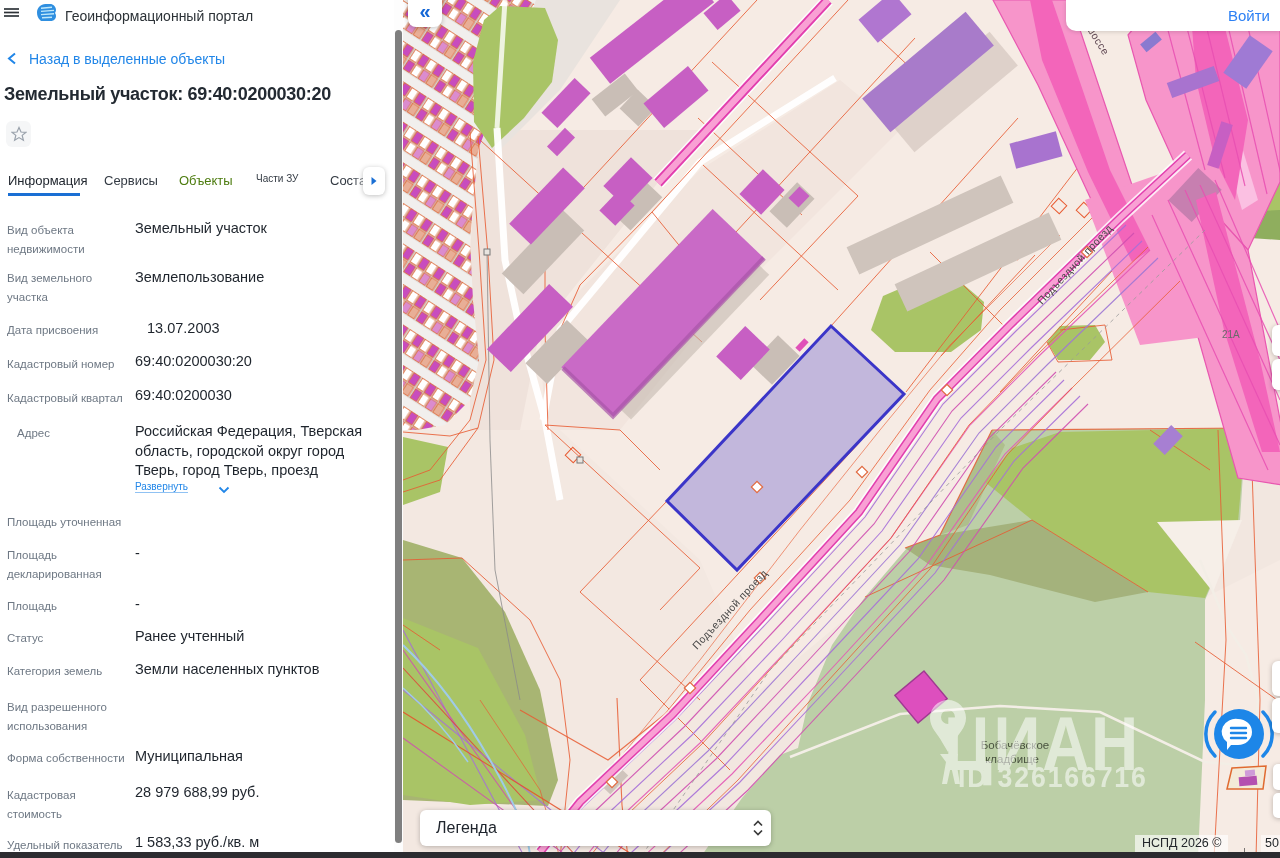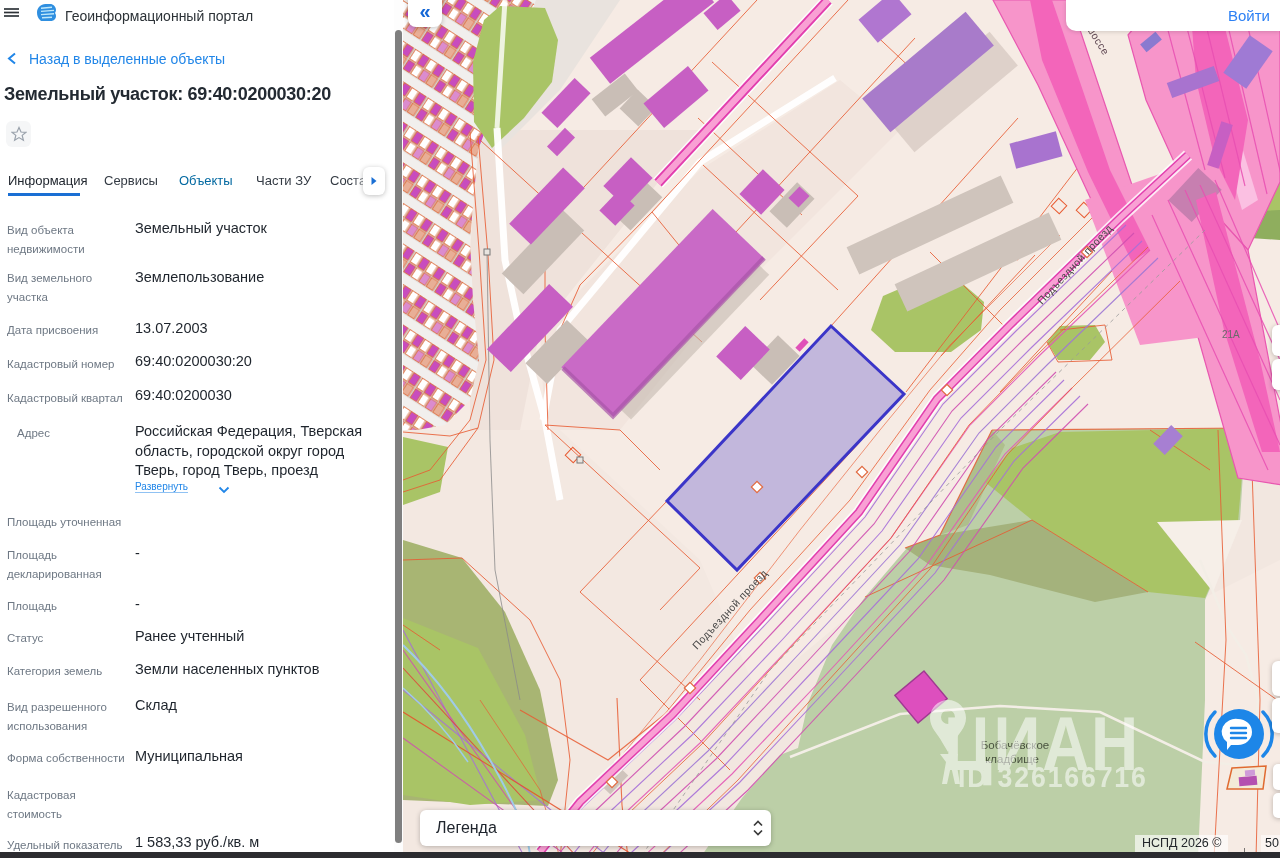--- a/index.html
+++ b/index.html
@@ -284,58 +284,58 @@
 
   <div class="abs" style="left:6px; top:121px; width:25px; height:26px; background:#f5f6f7; border-radius:6px; text-align:center;">
     <svg style="margin-top:5px;" width="16" height="16" viewBox="0 0 16 16">
           <path d="M 8,1.5 L 10,6 L 15,6.3 L 11.2,9.4 L 12.4,14.3 L 8,11.6 L 3.6,14.3 L 4.8,9.4 L 1,6.3 L 6,6 Z" fill="none" stroke="#9aa2ac" stroke-width="1.2"></path>
         </svg>
   </div>
 
   <div class="abs" style="left:8px; top:173px; font-size:13px; color:#20262e;">Информация</div>
   <div class="abs" style="left:8px; top:193px; width:72px; height:3px; background:#1a6fd4;"></div>
   <div class="abs" style="left:104px; top:173px; font-size:13px; color:#333a43;">Сервисы</div>
-  <div class="abs" style="left:179px; top:173px; font-size:13px; color:#0369a1;">Объекты</div>
-  <div class="abs" style="left:256px; top:173px; font-size:13px; color:#333a43;">Части ЗУ</div>
+  <div class="abs" style="left:179px; top:173px; font-size:13px; color:#4d7c0f;">Объекты</div>
+  <div class="abs" style="left:256px; top:173px; font-size:10px; color:#333a43;">Части ЗУ</div>
   <div class="abs" style="left:330px; top:173px; font-size:13px; color:#333a43;">Соста</div>
   <div class="abs" style="left:352px; top:165px; width:42px; height:33px; background:linear-gradient(90deg, rgba(255,255,255,0), #fff 55%);"></div>
   <div class="abs card" style="left:363px; top:167px; width:22px; height:28px; border-radius:6px;"></div>
   <svg class="abs" style="left:370px; top:176px;" width="8" height="10" viewBox="0 0 8 10">
         <path d="M 1.5,1 L 6.5,5 L 1.5,9 Z" fill="#1a6fd4"></path>
       </svg>
 
   <div class="lbl" style="top:221px;">Вид объекта недвижимости</div>
       <div class="val" style="top:219px;">Земельный участок</div>
   <div class="lbl" style="top:269px;">Вид земельного участка</div>
       <div class="val" style="top:268px;">Землепользование</div>
   <div class="lbl" style="top:321px;">Дата присвоения</div>
-      <div class="val" style="top:319px;">13.07.2003</div>
+      <div class="val" style="top:319px;margin-left:12px;">13.07.2003</div>
   <div class="lbl" style="top:355px;">Кадастровый номер</div>
       <div class="val" style="top:352px;">69:40:0200030:20</div>
   <div class="lbl" style="top:389px;">Кадастровый квартал</div>
       <div class="val" style="top:386px;">69:40:0200030</div>
   <div class="lbl" style="top:424px;margin-left:10px;">Адрес</div>
       <div class="val" style="top:422px;">Российская Федерация, Тверская область, городской округ город Тверь, город Тверь, проезд</div>
   <div class="abs" style="left:135px; top:481px; font-size:10px; color:#2186e8; border-bottom:1px solid rgba(33,134,232,0.5);">Развернуть</div>
   <svg class="abs" style="left:218px; top:486px;" width="12" height="8" viewBox="0 0 12 8">
         <path d="M 1.5,1.5 L 6,6 L 10.5,1.5" fill="none" stroke="#2186e8" stroke-width="1.8"></path>
       </svg>
   <div class="lbl" style="top:513px;">Площадь уточненная</div>
   <div class="lbl" style="top:546px;">Площадь декларированная</div>
       <div class="val" style="top:544px;">-</div>
   <div class="lbl" style="top:597px;">Площадь</div>
       <div class="val" style="top:595px;">-</div>
   <div class="lbl" style="top:629px;">Статус</div>
       <div class="val" style="top:627px;">Ранее учтенный</div>
   <div class="lbl" style="top:662px;">Категория земель</div>
       <div class="val" style="top:660px;">Земли населенных пунктов</div>
   <div class="lbl" style="top:698px;">Вид разрешенного использования</div>
-      <div class="val" style="top:696px;">Склад</div>
   <div class="lbl" style="top:749px;">Форма собственности</div>
       <div class="val" style="top:747px;">Муниципальная</div>
   <div class="lbl" style="top:786px;">Кадастровая стоимость</div>
+      <div class="val" style="top:783px;">28 979 688,99 руб.</div>
   <div class="lbl" style="top:836px;">Удельный показатель</div>
       <div class="val" style="top:833px;">1 583,33 руб./кв. м</div>
 
   <div class="abs" style="left:394px; top:0; width:9px; height:852px; background:#fdfdfd;"></div>
   <div class="abs" style="left:395px; top:30px; width:7px; height:813px; background:#7f7f7f; border-radius:4px;"></div>
 </div>
 <div id="bstrip"></div>
 </div>
 </body></html>

